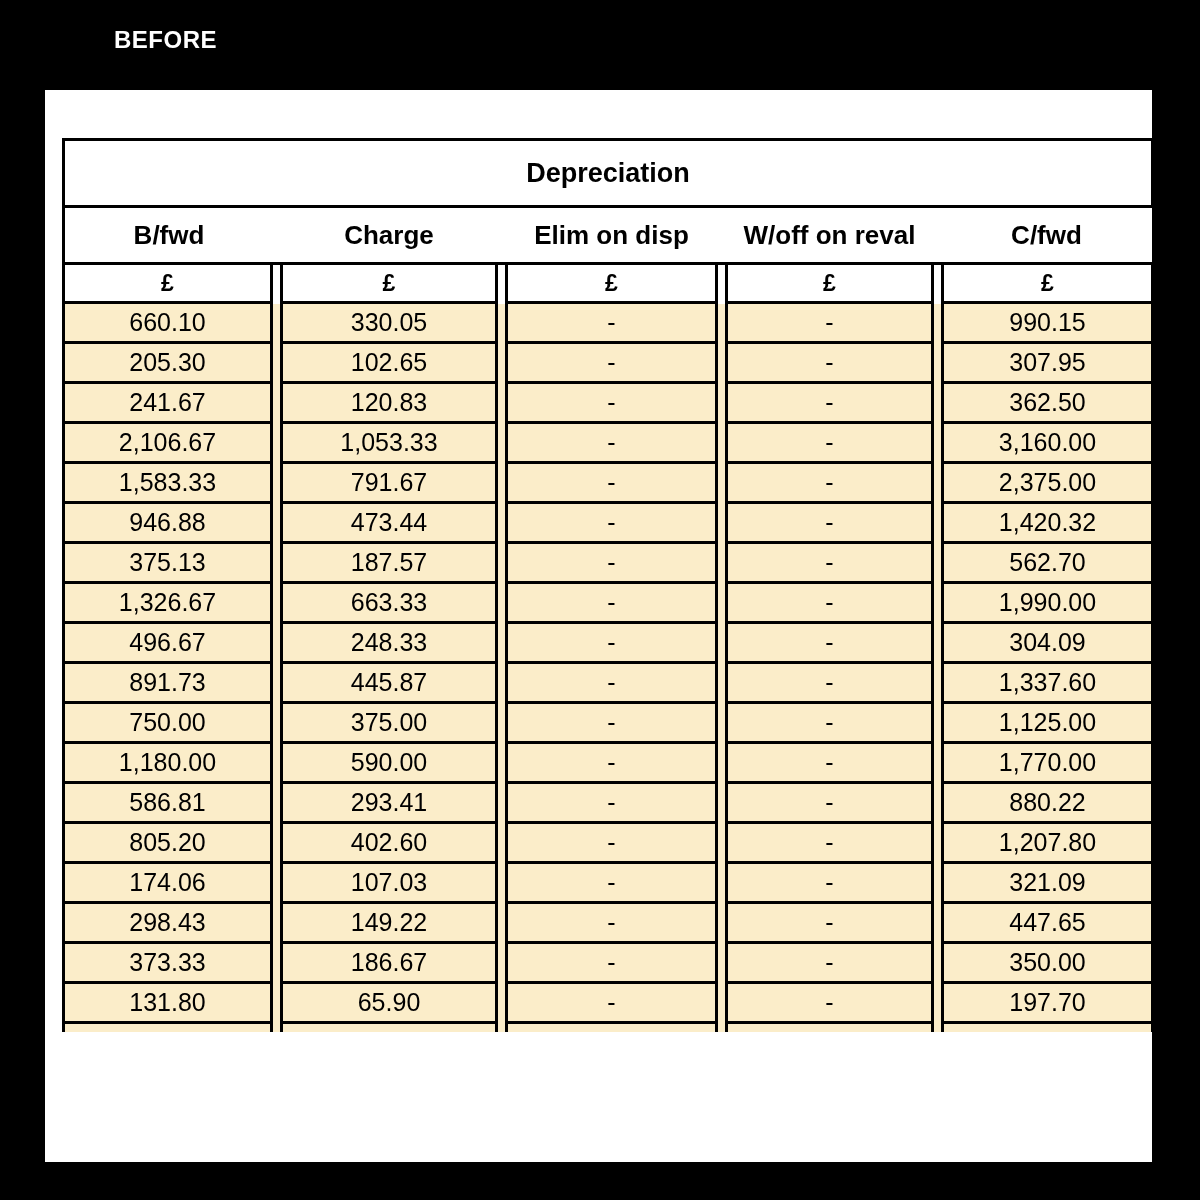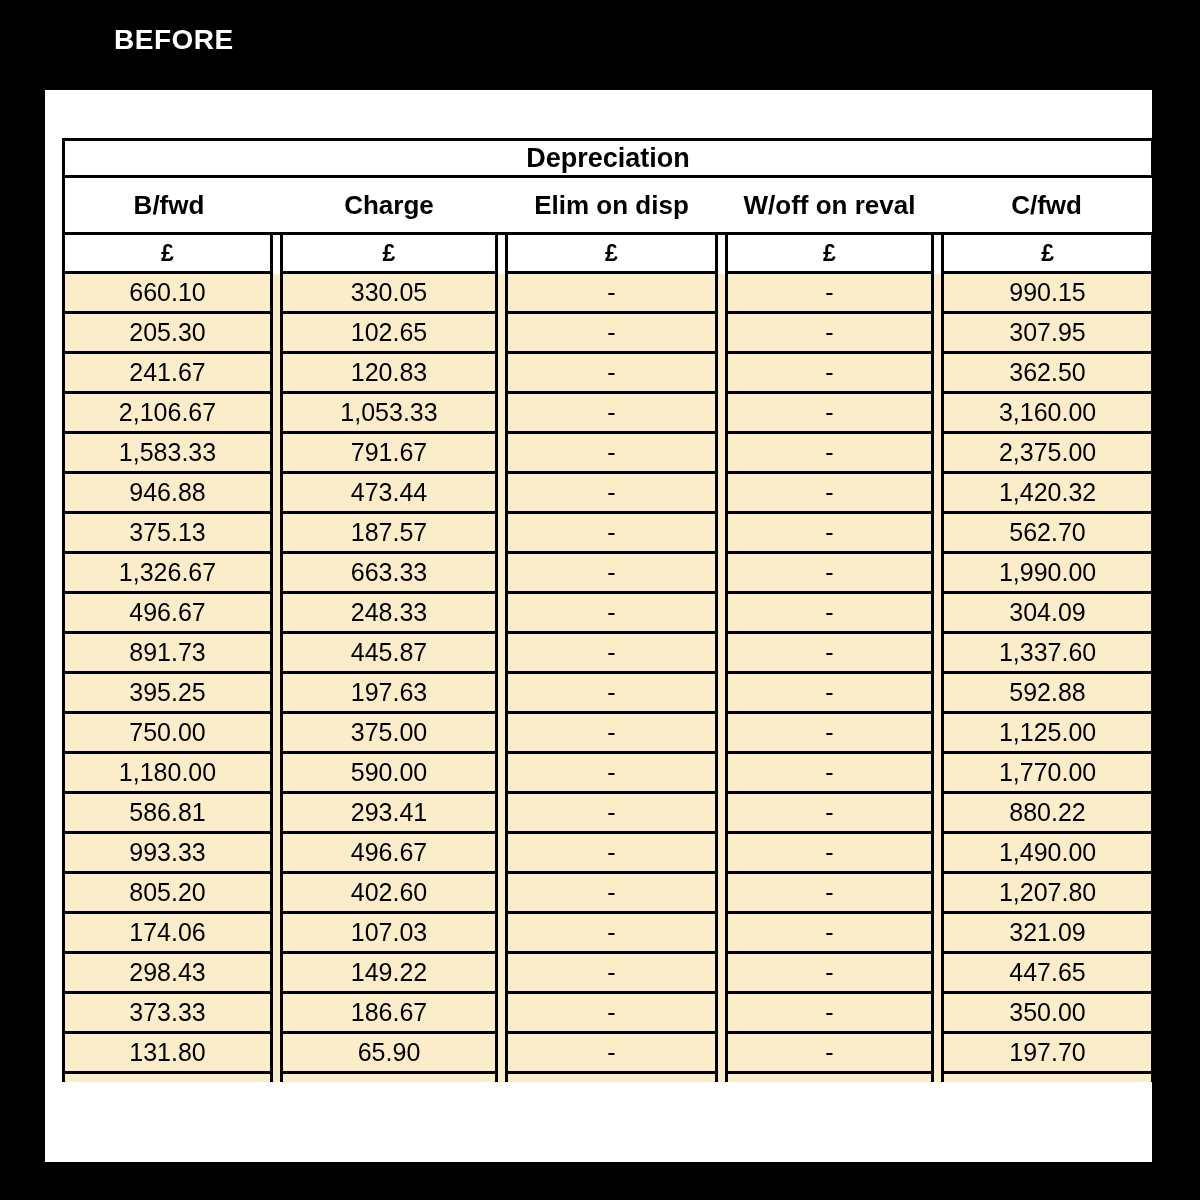--- a/index.html
+++ b/index.html
@@ -20,21 +20,21 @@
     height: 1200px;
     background: #000000;
   }
 
   
   #before-label {
     position: absolute;
     left: 114px;
     top: 23px;
     color: #ffffff;
-    font-size: 28px;
+    font-size: 24px;
     font-weight: bold;
     letter-spacing: 0.5px;
     line-height: 34px;
     font-family: "Liberation Sans", sans-serif;
     white-space: nowrap;
   }
 
   
   #panel {
     position: absolute;
@@ -75,21 +75,21 @@
     border-top: 3px solid #000;
     border-left: 3px solid #000;
     border-right: 3px solid #000;
     border-bottom: 3px solid #000;
     background: #ffffff;
     text-align: center;
     font-size: 27px;
     font-weight: bold;
     color: #000;
     height: 34px;
-    padding: 0;
+    padding: 15px;
     line-height: 34px;
   }
 
   
   td.subhead {
     background: #ffffff;
     text-align: center;
     font-size: 26px;
     font-weight: bold;
     color: #000;
@@ -305,31 +305,20 @@
               <td class="num-gap"></td>
               <td class="num">445.87</td>
               <td class="num-gap"></td>
               <td class="num">-</td>
               <td class="num-gap"></td>
               <td class="num">-</td>
               <td class="num-gap"></td>
               <td class="num">1,337.60</td>
             </tr>
             <tr class="data-row">
-              <td class="num">395.25</td>
-              <td class="num-gap"></td>
-              <td class="num">197.63</td>
-              <td class="num-gap"></td>
-              <td class="num">-</td>
-              <td class="num-gap"></td>
-              <td class="num">-</td>
-              <td class="num-gap"></td>
-              <td class="num">592.88</td>
-            </tr>
-            <tr class="data-row">
               <td class="num">750.00</td>
               <td class="num-gap"></td>
               <td class="num">375.00</td>
               <td class="num-gap"></td>
               <td class="num">-</td>
               <td class="num-gap"></td>
               <td class="num">-</td>
               <td class="num-gap"></td>
               <td class="num">1,125.00</td>
             </tr>
@@ -347,31 +336,20 @@
             <tr class="data-row">
               <td class="num">586.81</td>
               <td class="num-gap"></td>
               <td class="num">293.41</td>
               <td class="num-gap"></td>
               <td class="num">-</td>
               <td class="num-gap"></td>
               <td class="num">-</td>
               <td class="num-gap"></td>
               <td class="num">880.22</td>
-            </tr>
-            <tr class="data-row">
-              <td class="num">993.33</td>
-              <td class="num-gap"></td>
-              <td class="num">496.67</td>
-              <td class="num-gap"></td>
-              <td class="num">-</td>
-              <td class="num-gap"></td>
-              <td class="num">-</td>
-              <td class="num-gap"></td>
-              <td class="num">1,490.00</td>
             </tr>
             <tr class="data-row">
               <td class="num">805.20</td>
               <td class="num-gap"></td>
               <td class="num">402.60</td>
               <td class="num-gap"></td>
               <td class="num">-</td>
               <td class="num-gap"></td>
               <td class="num">-</td>
               <td class="num-gap"></td>

